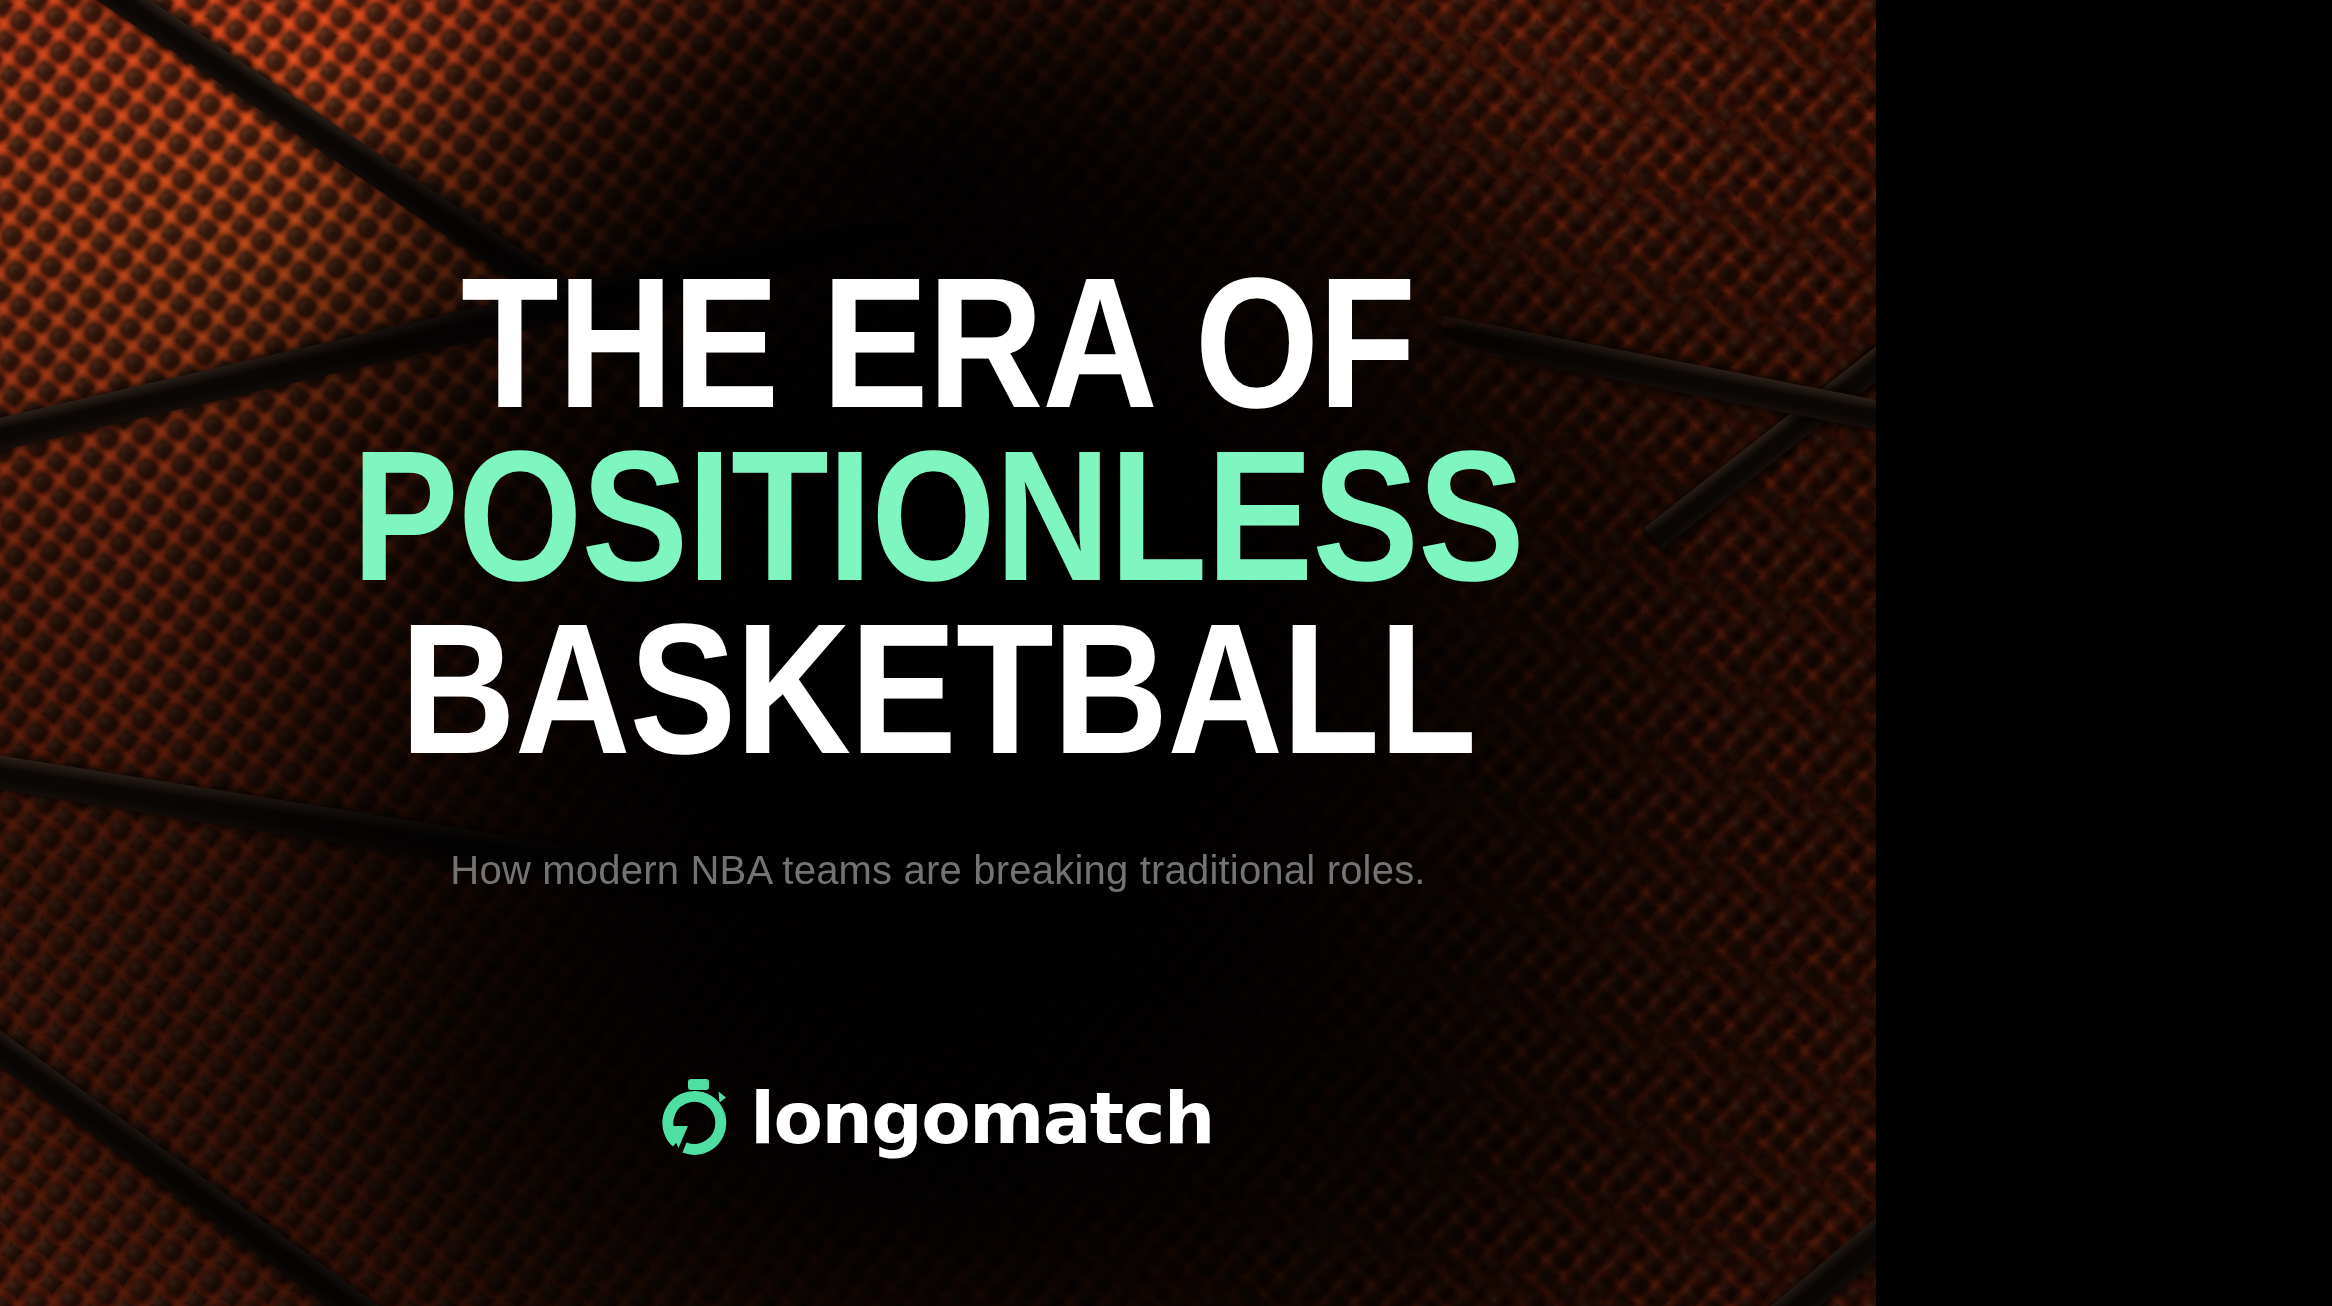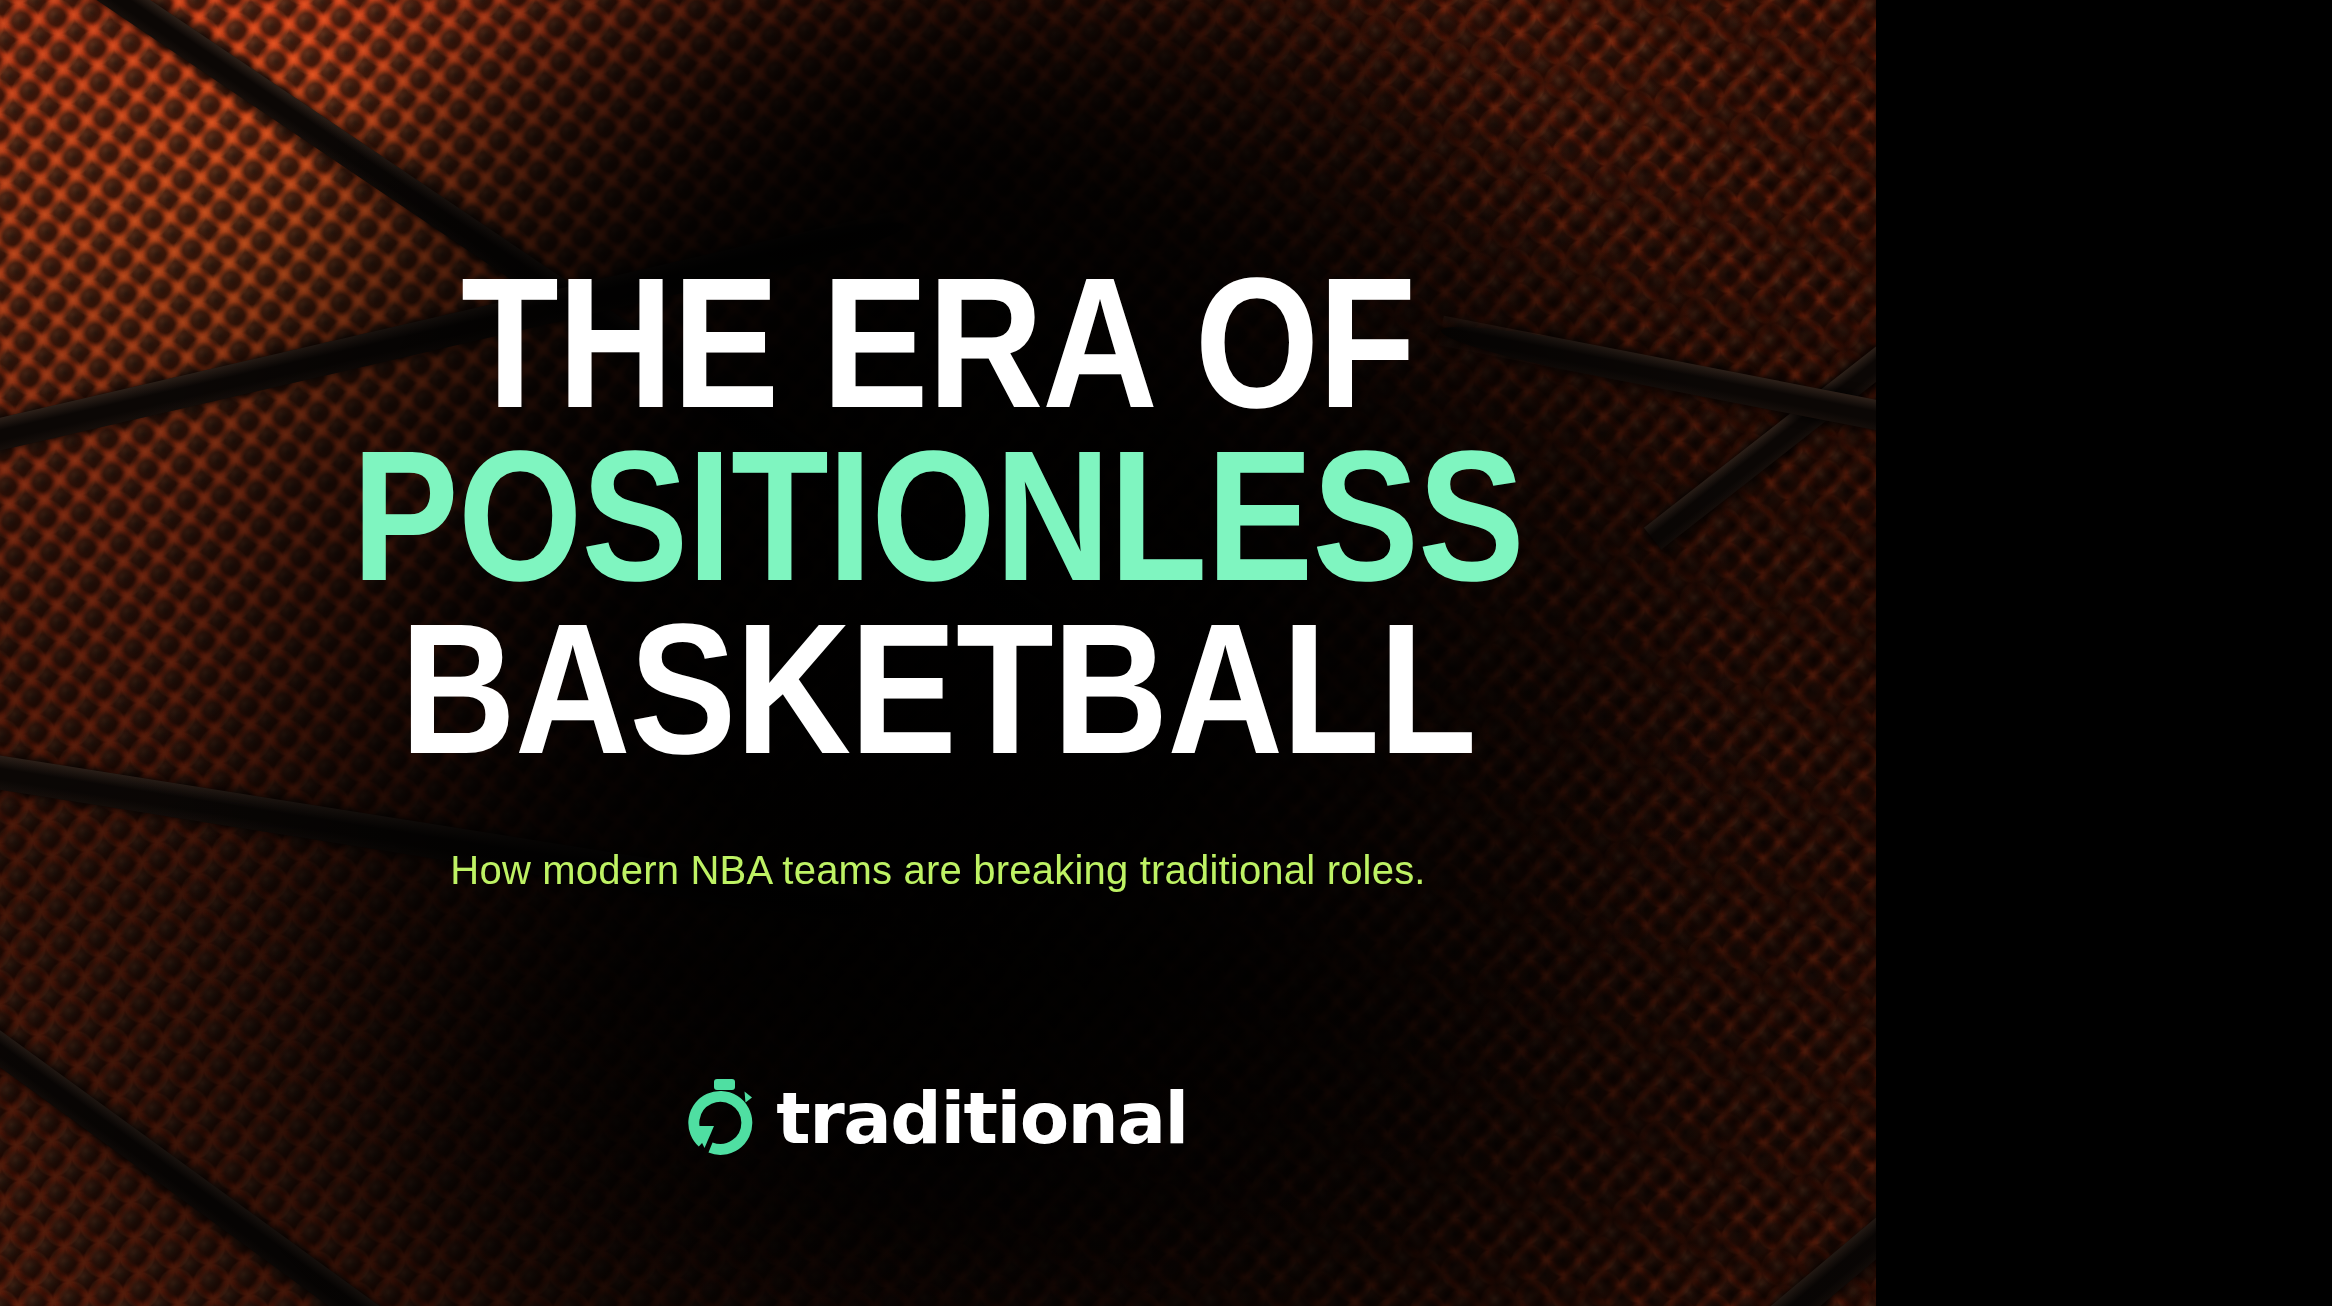--- a/index.html
+++ b/index.html
@@ -186,21 +186,21 @@
   }
   .hl-line { display: block; white-space: nowrap; }
   .hl-white { color: #FFFFFF; }
   .hl-accent { color: #7FF5C0; }
 
   .subtitle {
     position: absolute;
     top: 848px;
     width: 100%;
     text-align: center;
-    color: #bef264;
+    color: #737373;
     font-size: 40px;
     font-weight: 400;
     letter-spacing: 0.2px;
     white-space: nowrap;
   }
 
   .logo {
     position: absolute;
     top: 1078px;
     left: 0;
@@ -260,17 +260,17 @@
           <rect x="26" y="1" width="21" height="11" rx="3" fill="#4FDFA2"></rect>
 
           <path d="M56.5 13.5 L64 19.5 L57.5 24.5 Z" fill="#4FDFA2"></path>
 
           <path d="M14.5 64.5
                    A 26.5 26.5 0 1 1 22.5 69.5" stroke="#4FDFA2" stroke-width="11" stroke-linecap="butt" fill="none"></path>
 
           <path d="M6 48 L26 48 L16.5 70 Z" fill="#4FDFA2"></path>
         </svg>
       </span>
-      <span class="logo-word">traditional</span>
+      <span class="logo-word">longomatch</span>
     </div>
 
   </div>
 </div>
 
 </body></html>

